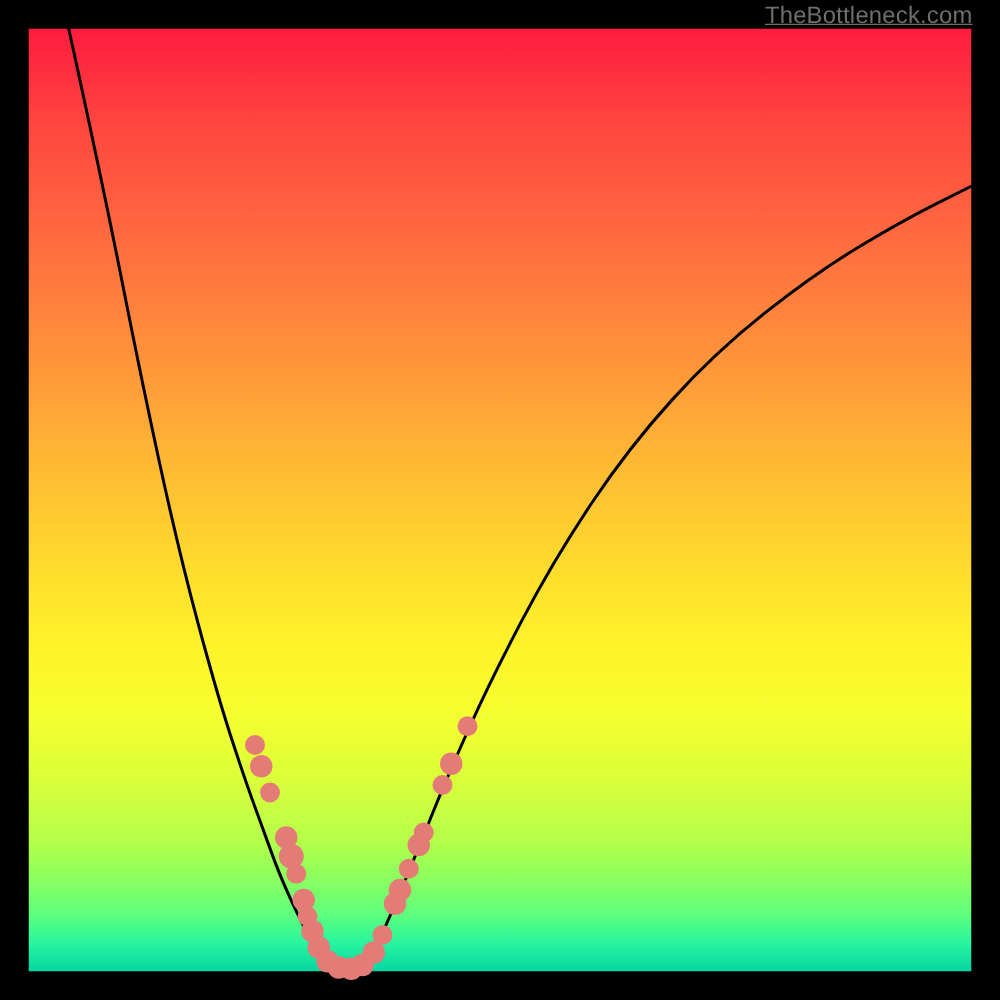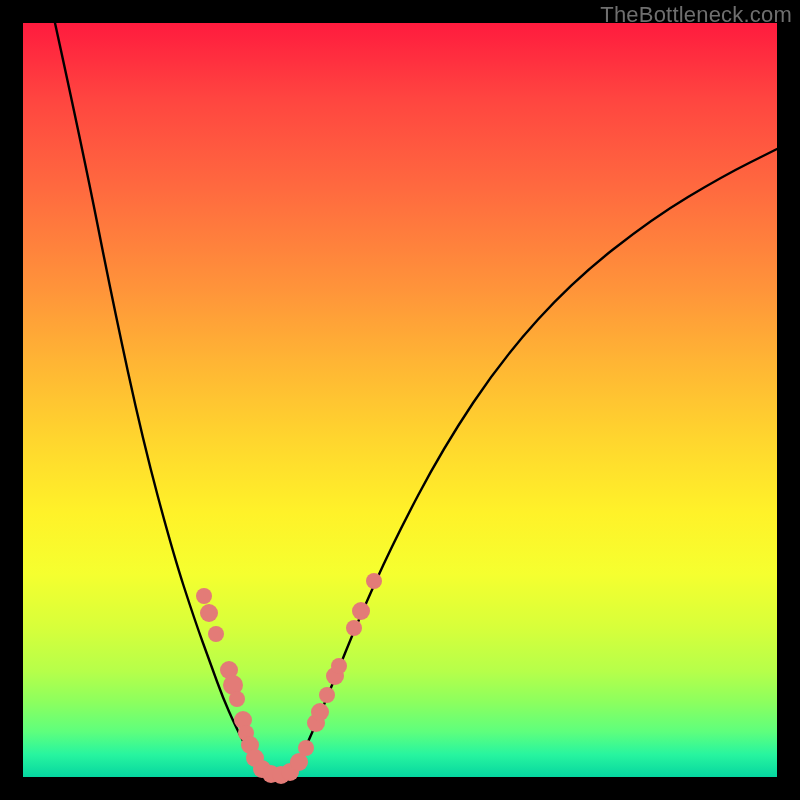--- a/index.html
+++ b/index.html
@@ -29,26 +29,27 @@
       #d8ff3a 80%,
       #b6ff4a 86%,
       #8dff5e 90%,
       #5eff7d 94%,
       #28f59f 97%,
       #05d6a0 100%);
   }
   .watermark {
     position: absolute;
     top: 2px;
-    right: 8px;
+    right: 22px;
     color: #6f6f6f;
-    font-size: 22px;
+    font-size: 19px;
     font-weight: 500;
     letter-spacing: 0.2px;
     user-select: none;
+    text-decoration: underline;
   }
   svg.curve {
     position: absolute;
     left: 0;
     top: 0;
     width: 754px;
     height: 754px;
     overflow: visible;
   }
 </style>

